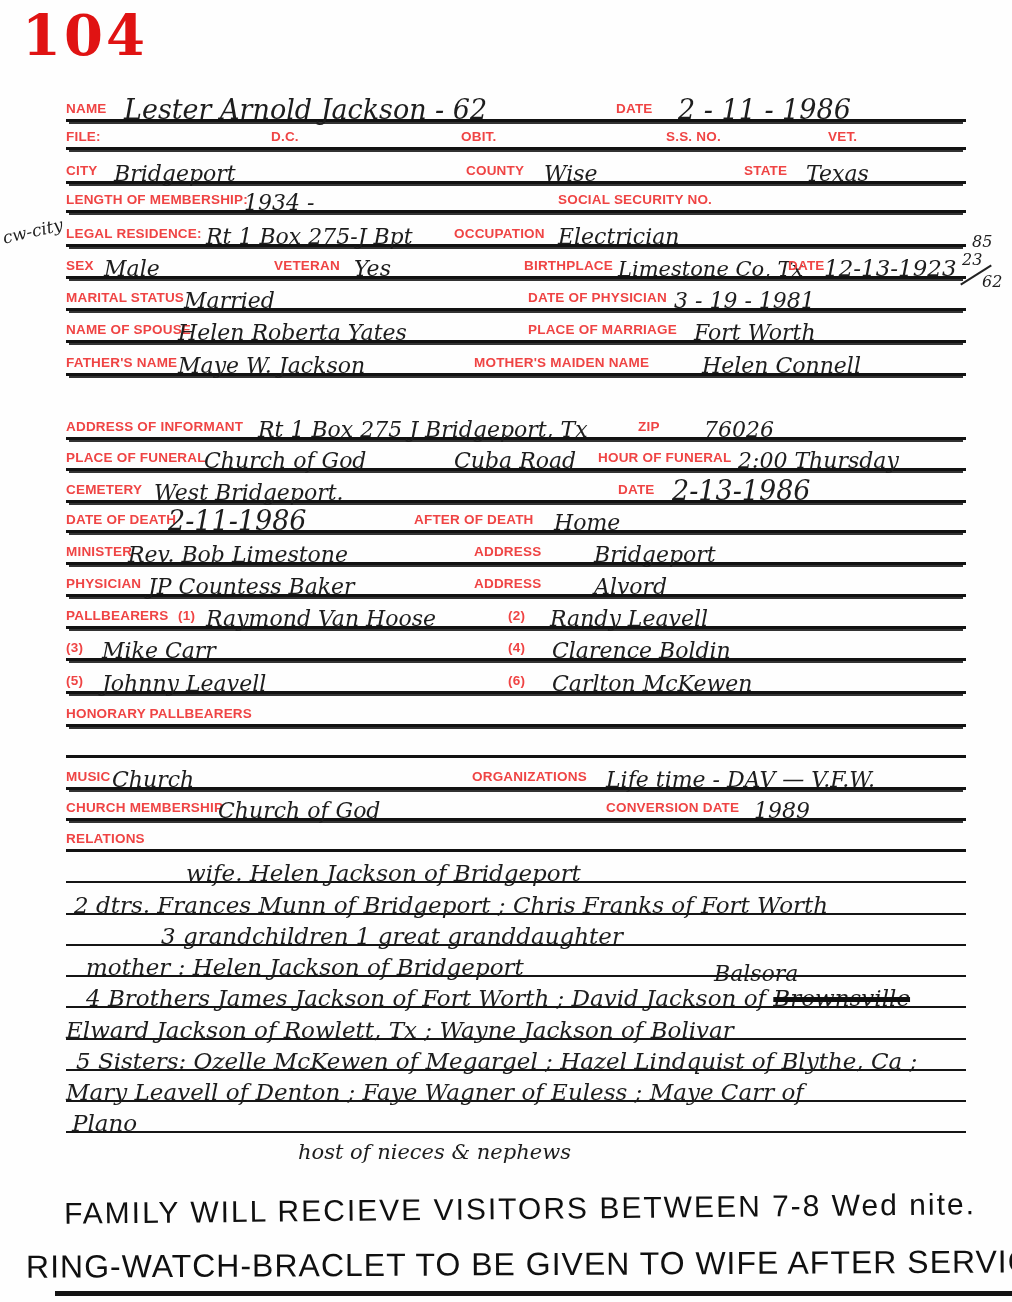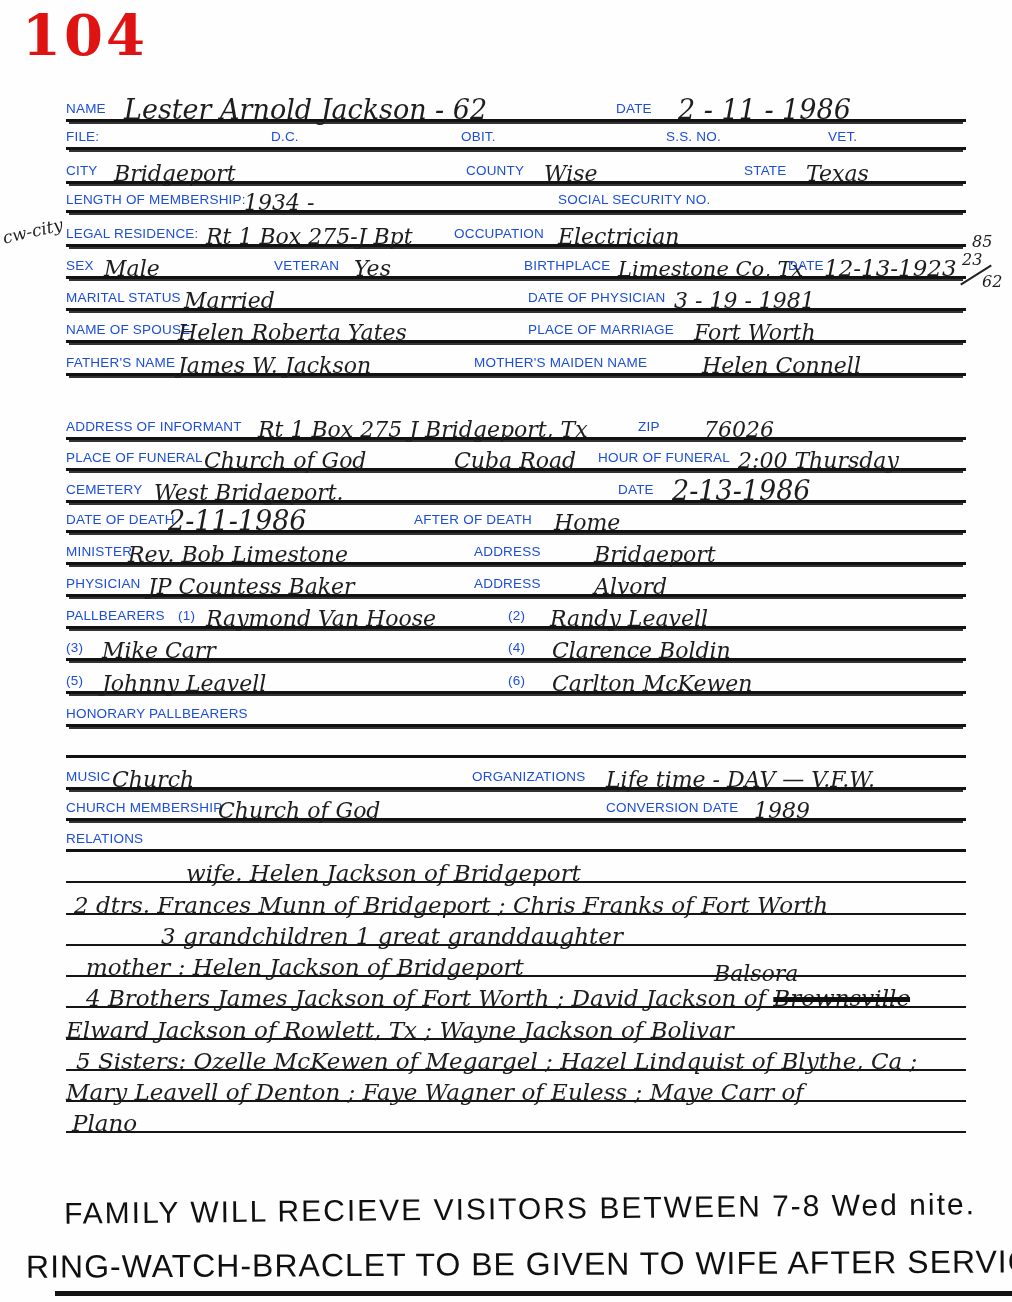--- a/index.html
+++ b/index.html
@@ -4,21 +4,21 @@
 <style>
   *{box-sizing:border-box;margin:0;padding:0}
   body{margin:0;background:#d9d9d9;font-family:"Liberation Sans",sans-serif}
   .page{position:relative;width:1012px;height:1302px;background:#fefefe;overflow:hidden}
 
   .page-num{position:absolute;left:22px;top:2px;font-family:"DejaVu Serif",serif;
     font-weight:700;font-size:56px;letter-spacing:3px;color:#e01313}
 
   .row{position:absolute;left:66px;right:46px;height:33px;border-bottom:3px solid #121212}
   .row.dbl{box-shadow:0 5px 0 -3px rgba(15,15,15,.85)}
-  .lb{position:absolute;bottom:3px;font-weight:400;font-size:13.5px;color:#1d4ed8;
+  .lb{position:absolute;bottom:3px;font-weight:700;font-size:13.5px;color:#ef4444;
     white-space:nowrap;letter-spacing:.2px}
   .hw{font-family:"DejaVu Serif","Liberation Serif",serif;font-style:italic;color:#1d1d1d;white-space:nowrap}
   .hv{position:absolute;bottom:-4px;font-size:22px;line-height:1}
   .big{font-size:27px}
   .rel{border-bottom:2.5px solid #151515;height:32px}
   .rel .hv{font-size:23px}
   .struck{text-decoration:line-through;text-decoration-thickness:5px;text-decoration-color:#0e0e0e}
   .insert-above{position:absolute;bottom:20px;left:648px;font-size:22px}
   .margin-note{position:absolute;left:2px;top:221px;font-size:17px;transform:rotate(-13deg)}
   .age-calc{position:absolute;left:958px;top:234px;width:54px;height:66px;font-size:16px}
@@ -98,21 +98,21 @@
 
   <div class="row dbl" style="top:310px">
     <span class="lb" style="left:0">NAME OF SPOUSE</span>
     <span class="hv hw" style="left:112px">Helen Roberta Yates</span>
     <span class="lb" style="left:462px">PLACE OF MARRIAGE</span>
     <span class="hv hw" style="left:628px">Fort Worth</span>
   </div>
 
   <div class="row dbl" style="top:343px">
     <span class="lb" style="left:0">FATHER'S NAME</span>
-    <span class="hv hw" style="left:112px">James W. Jackson</span>
+    <span class="hv hw" style="left:112px">Maye W. Jackson</span>
     <span class="lb" style="left:408px">MOTHER'S MAIDEN NAME</span>
     <span class="hv hw" style="left:636px">Helen Connell</span>
   </div>
 
 
   <div class="row dbl" style="top:407px">
     <span class="lb" style="left:0">ADDRESS OF INFORMANT</span>
     <span class="hv hw" style="left:192px">Rt 1 Box 275 J    Bridgeport,  Tx</span>
     <span class="lb" style="left:572px">ZIP</span>
     <span class="hv hw" style="left:638px">76026</span>
@@ -222,20 +222,21 @@
   <div class="row rel" style="top:1039px">
     <span class="hv hw" style="left:10px">5 Sisters: Ozelle McKewen of Megargel ;  Hazel Lindquist of Blythe, Ca ;</span>
   </div>
   <div class="row rel" style="top:1070px">
     <span class="hv hw" style="left:0">Mary Leavell  of  Denton ;  Faye Wagner  of  Euless ;  Maye Carr  of</span>
   </div>
   <div class="row rel" style="top:1101px">
     <span class="hv hw" style="left:6px">Plano</span>
   </div>
 
+  <div class="footnote hw">host of nieces &amp; nephews</div>
 
   <div class="margin-note hw">cw-city</div>
   <div class="age-calc hw">
     <span class="age-a">85</span>
     <span class="age-b">23</span>
     <span class="age-slash"></span>
     <span class="age-c">62</span>
   </div>
 
   <div class="note note1">FAMILY WILL RECIEVE VISITORS BETWEEN 7-8 Wed nite.</div>

